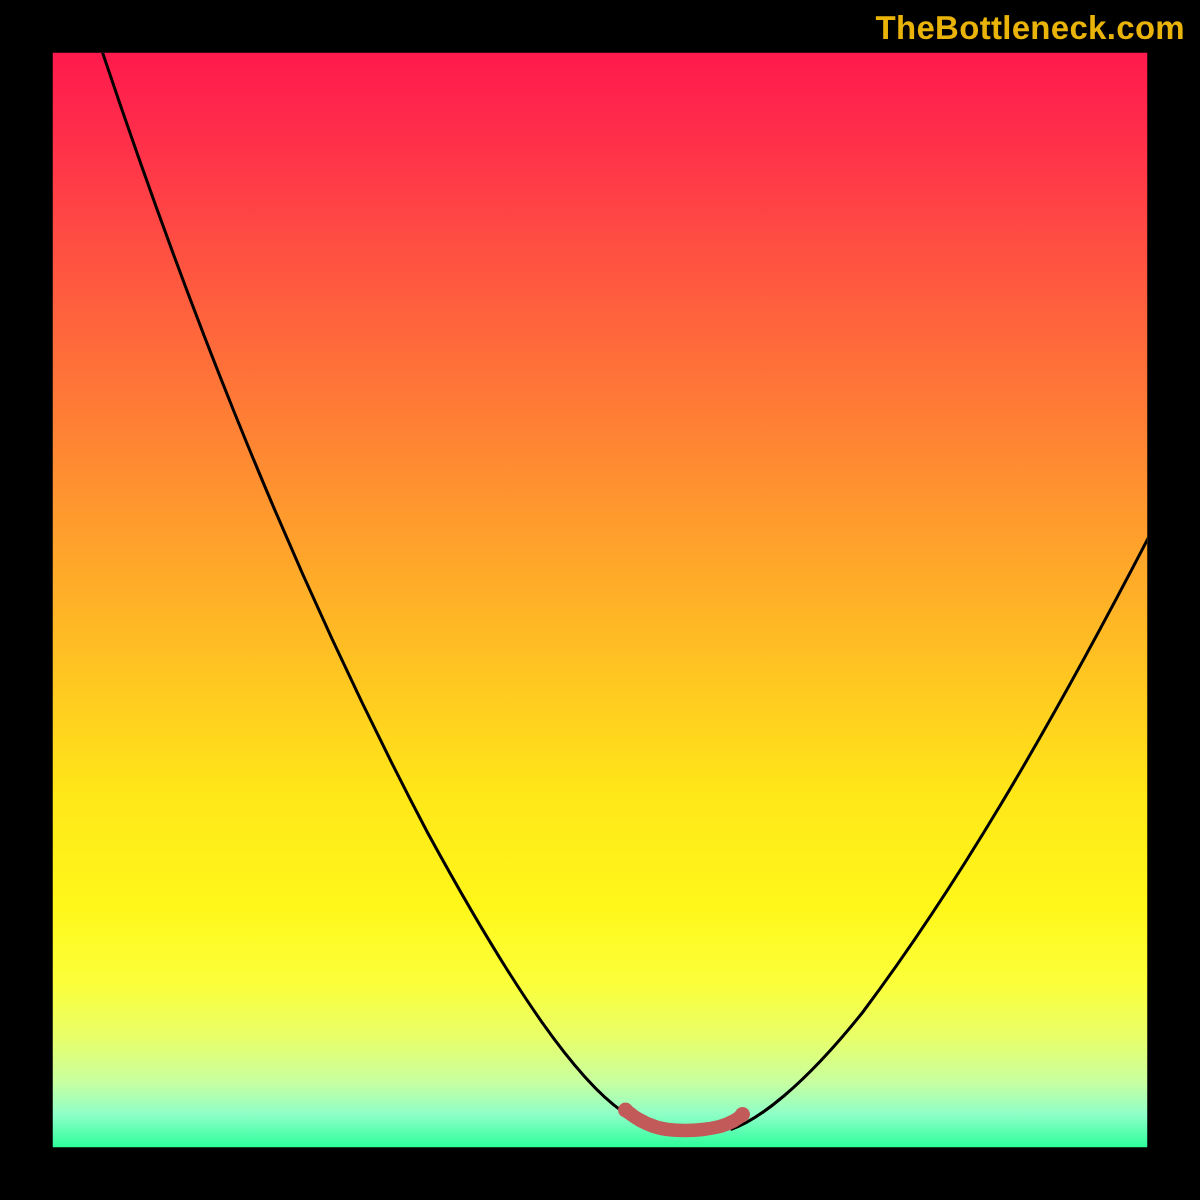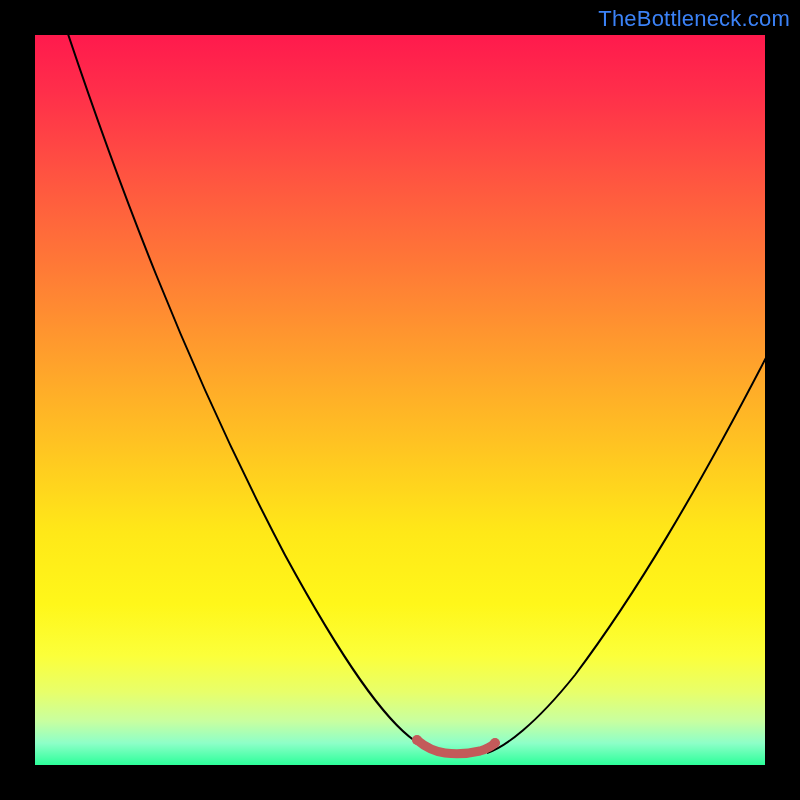--- a/index.html
+++ b/index.html
@@ -8,24 +8,25 @@
     height: 800px;
     background: #000;
     position: relative;
     overflow: hidden;
     font-family: Arial, Helvetica, sans-serif;
   }
   .watermark {
     position: absolute;
     top: 6px;
     right: 10px;
-    color: #3b82f6;
+    color: #eab308;
     font-size: 22px;
     letter-spacing: 0.2px;
     z-index: 10;
+    font-weight: bold;
   }
   .plot-area {
     position: absolute;
     left: 35px;
     top: 35px;
     width: 730px;
     height: 730px;
     overflow: hidden;
   }
   .gradient {

